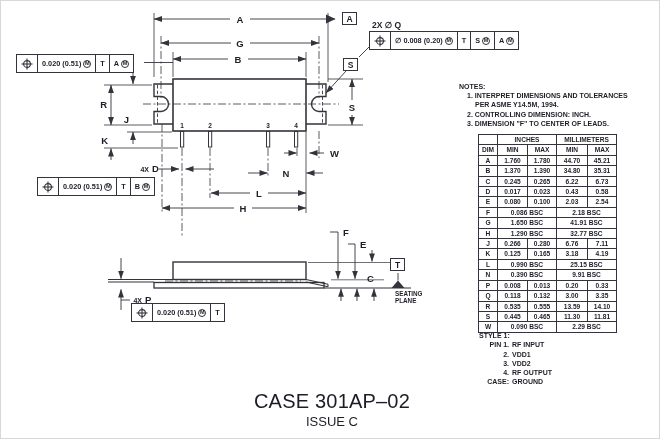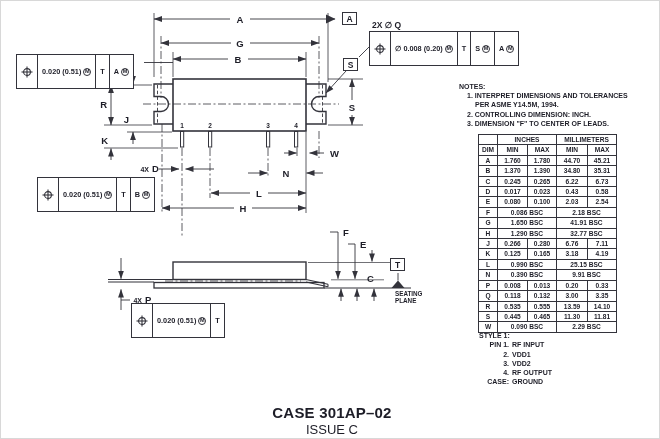--- a/index.html
+++ b/index.html
@@ -6,21 +6,21 @@
   .page{position:relative;width:658px;height:437px;background:#ffffff;border:1px solid #d8d8d8;
         font-family:"Liberation Sans", sans-serif;color:#1d1d27;overflow:hidden;}
   .ov{position:absolute;}
   svg text{font-family:"Liberation Sans", sans-serif;fill:#1d1d27;}
   .dimL{font-size:9.5px;font-weight:bold;}
   .qtyL{font-size:7px;font-weight:bold;}
   .pinN{font-size:6.5px;font-weight:bold;}
   .seatT{font-size:6.3px;font-weight:bold;}
   .calloutT{font-size:8.5px;font-weight:bold;}
   
-  .fcf{display:flex;align-items:stretch;height:35px;border:1.3px solid #33333b;background:#fff;box-sizing:border-box;}
+  .fcf{display:flex;align-items:stretch;height:19px;border:1.3px solid #33333b;background:#fff;box-sizing:border-box;}
   .fcf .cell{display:flex;align-items:center;justify-content:center;padding:0 4px;
              border-right:1.3px solid #33333b;font-size:7.3px;font-weight:bold;white-space:nowrap;}
   .fcf .cell:last-child{border-right:none;}
   .mc{display:inline-flex;align-items:center;justify-content:center;width:8px;height:8px;margin-left:2px;
       border:1px solid #33333b;border-radius:50%;font-size:5.5px;font-weight:bold;line-height:1;box-sizing:border-box;}
   .datum{width:15px;height:13px;border:1.2px solid #33333b;background:#fff;display:flex;align-items:center;
          justify-content:center;font-size:8.5px;font-weight:bold;box-sizing:border-box;}
   
   .notes{font-size:7px;font-weight:bold;line-height:9.2px;width:205px;}
   .notes .nh{margin-left:10px;}
@@ -31,21 +31,21 @@
   .dimtab th,.dimtab td{border:1px solid #33333b;font-size:6.6px;font-weight:bold;text-align:center;
                         padding:0 1px;height:9.4px;line-height:9.4px;white-space:nowrap;}
   .dimtab .c0{width:16px;} .dimtab .c1{width:27px;} .dimtab .c2{width:26px;}
   .dimtab .c3{width:28px;} .dimtab .c4{width:26px;}
   
   .style1{font-size:7px;font-weight:bold;line-height:9.3px;}
   .srow{display:flex;}
   .slabel{width:30px;text-align:right;margin-right:3px;}
   
   .titleblk{width:190px;text-align:center;}
-  .t1{font-size:15px;font-weight:bold;letter-spacing:0.2px;margin-top:14px;}
+  .t1{font-size:20px;font-weight:normal;letter-spacing:0.2px;}
   .t2{font-size:13px;font-weight:normal;margin-top:1px;}
   .possym{display:flex;align-items:center;justify-content:center;}
 </style>
 </head>
 <body>
 
 <div class="page">
 
   <svg class="ov" style="left:0;top:0" width="658" height="437" viewBox="0 0 658 437">
     <defs>

